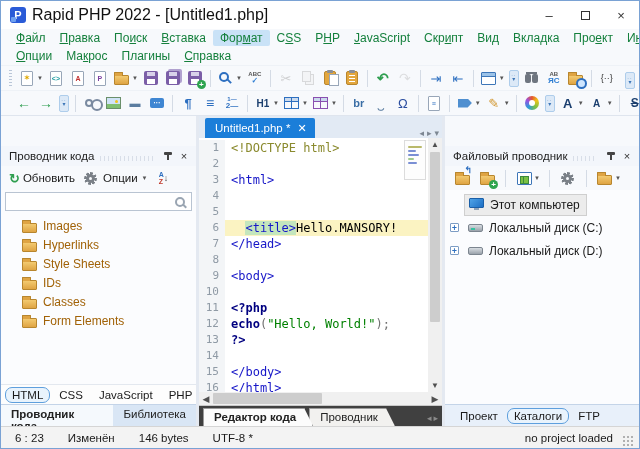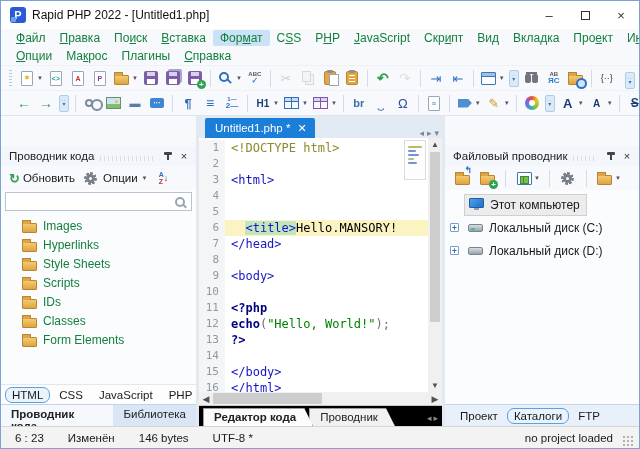--- a/index.html
+++ b/index.html
@@ -6,21 +6,21 @@
   html,body { background:#d7dde6; }
   body { font-family:"Liberation Sans", sans-serif; }
   .window { width:640px; height:449px; display:flex; flex-direction:column;
     border:1px solid #7aa2d4; background:#f7f9fc; overflow:hidden; }
 
   
   .titlebar { height:28px; background:#ffffff; display:flex; align-items:center; flex:none; }
   .appicon { width:16px; height:16px; margin:0 6px 0 9px; background:#2a5bd7; border-radius:3px;
     color:#fff; font:bold 11px/16px "Liberation Sans",sans-serif; text-align:center; position:relative; flex:none;}
   .appicon::after { content:""; position:absolute; left:1px; bottom:1px; width:5px; height:5px; background:#6ea0f0; border-radius:1px;}
-  .wtitle { font-size:12px; color:#111; }
+  .wtitle { font-size:16px; color:#111; }
   .wbtns { margin-left:auto; display:flex; height:100%; }
   .wbtn { width:36px; height:100%; display:flex; align-items:center; justify-content:center; color:#333; font-size:13px; }
   .wbtn .maxbox { width:9px; height:9px; border:1px solid #333; }
 
   
   .menubar { display:flex; align-items:center; padding-left:8px; height:18px; background:#f7f9fc; flex:none; }
   .mi { font-size:12px; color:#15803d; padding:1px 7px; border-radius:2px; white-space:nowrap; }
   .mi.active { background:var(--menu-hl); }
   .u { text-decoration:underline; }
 
@@ -129,21 +129,21 @@
     background:repeating-linear-gradient(90deg,#d8dee8 0 1px, transparent 1px 4px); }
   .phead .hbtn { width:16px; height:16px; display:flex; align-items:center; justify-content:center; color:#333; font-size:11px; }
   .ptoolbar { height:24px; display:flex; align-items:center; padding:0 6px; gap:3px; flex:none; background:#f7f9fc; }
   .ptbtn { display:inline-flex; align-items:center; gap:3px; font-size:11.5px; color:#1a1a1a; padding:1px 2px; border-radius:2px; }
   .searchrow { padding:2px 4px 3px; flex:none; }
   .searchbox { height:19px; background:#fff; border:1px solid #b9c4d2; display:flex; align-items:center; }
   .searchbox input { flex:1; border:none; outline:none; font-size:11px; padding:0 4px; background:transparent; }
   .searchbox .sic { width:10px; height:10px; border:2px solid #9aa5b2; border-radius:50%; margin-right:6px; position:relative; flex:none;}
   .searchbox .sic::after { content:""; position:absolute; width:5px; height:2px; background:#9aa5b2; transform:rotate(45deg); right:-4px; bottom:-2px; }
   .tree { flex:1; overflow:hidden; padding-top:2px; }
-  .trow { height:19px; display:flex; align-items:center; padding-left:20px; gap:6px; font-size:12px; color:#15803d; }
+  .trow { height:19px; display:flex; align-items:center; padding-left:20px; gap:6px; font-size:12px; color:#a16207; }
   .trow .ic { width:16px; height:16px; }
   .rtree { flex:1; overflow:hidden; padding-top:3px; }
   .rrow { height:23px; display:flex; align-items:center; padding-left:5px; gap:5px; font-size:12px; color:#1a1a1a; }
   .rrow .lblwrap { display:flex; align-items:center; gap:5px; padding:1px 6px 1px 2px; }
   .rrow.selected .lblwrap { background:#ececec; border:1px solid #cfcfcf; }
   .expd { width:9px; height:9px; flex:none; border:1px solid #7c9cc4; background:#fff; color:#2d6fc0;
     font:bold 8px/7px "DejaVu Sans Mono",monospace; text-align:center; border-radius:1px; }
   .spacerexp { visibility:hidden; }
 
   
@@ -179,21 +179,21 @@
   .varr { height:13px; font-size:8px; color:#505050; display:flex; align-items:center; }
   .vthumb { width:10px; height:170px; background:#cdcdcd; border-radius:1px; margin-top:1px; }
   .vscroll .fill { flex:1; }
   .minimap { position:absolute; right:16px; top:2px; width:22px; height:40px; background:#fdfdfd;
     border:1px solid #dcdcdc; padding:3px 2px; }
   .minimap i { display:block; height:2px; margin:2px 1px; border-radius:1px; }
   .hscroll { height:13px; flex:none; background:#f0f0f0; display:flex; align-items:center; position:relative; }
   .harr { width:14px; text-align:center; font-size:9px; color:#505050; }
   .hthumb { position:absolute; left:14px; width:45%; top:1px; bottom:1px; background:#cdcdcd; border-radius:1px; }
   .hscroll .hfill { flex:1; }
-  .ctabs { height:21px; flex:none; background:#000000; border-top:1px solid #c8c8c8; display:flex; align-items:flex-end; padding-left:4px; }
+  .ctabs { height:21px; flex:none; background:#404040; border-top:1px solid #c8c8c8; display:flex; align-items:flex-end; padding-left:4px; }
   .ptab { font-size:11.5px; color:#222; padding:2px 16px 3px 10px; background:#f2f1ef; border:1px solid #9a9a9a; border-bottom:none;
     clip-path:polygon(0 0, calc(100% - 9px) 0, 100% 100%, 0 100%); margin-right:-4px; }
   .ptab.active { background:#fcfcfc; font-weight:bold; z-index:2; }
   .ctabnav { margin-left:auto; display:flex; gap:2px; padding:0 4px 3px; color:#8a8a8a; font-size:9px; }
 
   
   .statusbar { height:22px; flex:none; background:#f3f3f3; border-top:1px solid #d5d5d5; display:flex; align-items:center;
     font-size:11.5px; color:#1a1a1a; padding:0 6px 0 14px; }
   .scell { padding:0 14px 0 0; margin-right:10px; }
   .sright { margin-left:auto; padding-right:10px; }
@@ -536,26 +536,20 @@
             <span class="ic k-folder">
               <i></i>
             </span>
             <span>Hyperlinks</span>
           </div>
           <div class="trow">
             <span class="ic k-folder">
               <i></i>
             </span>
             <span>Style Sheets</span>
-          </div>
-          <div class="trow">
-            <span class="ic k-folder">
-              <i></i>
-            </span>
-            <span>Scripts</span>
           </div>
           <div class="trow">
             <span class="ic k-folder">
               <i></i>
             </span>
             <span>IDs</span>
           </div>
           <div class="trow">
             <span class="ic k-folder">
               <i></i>

